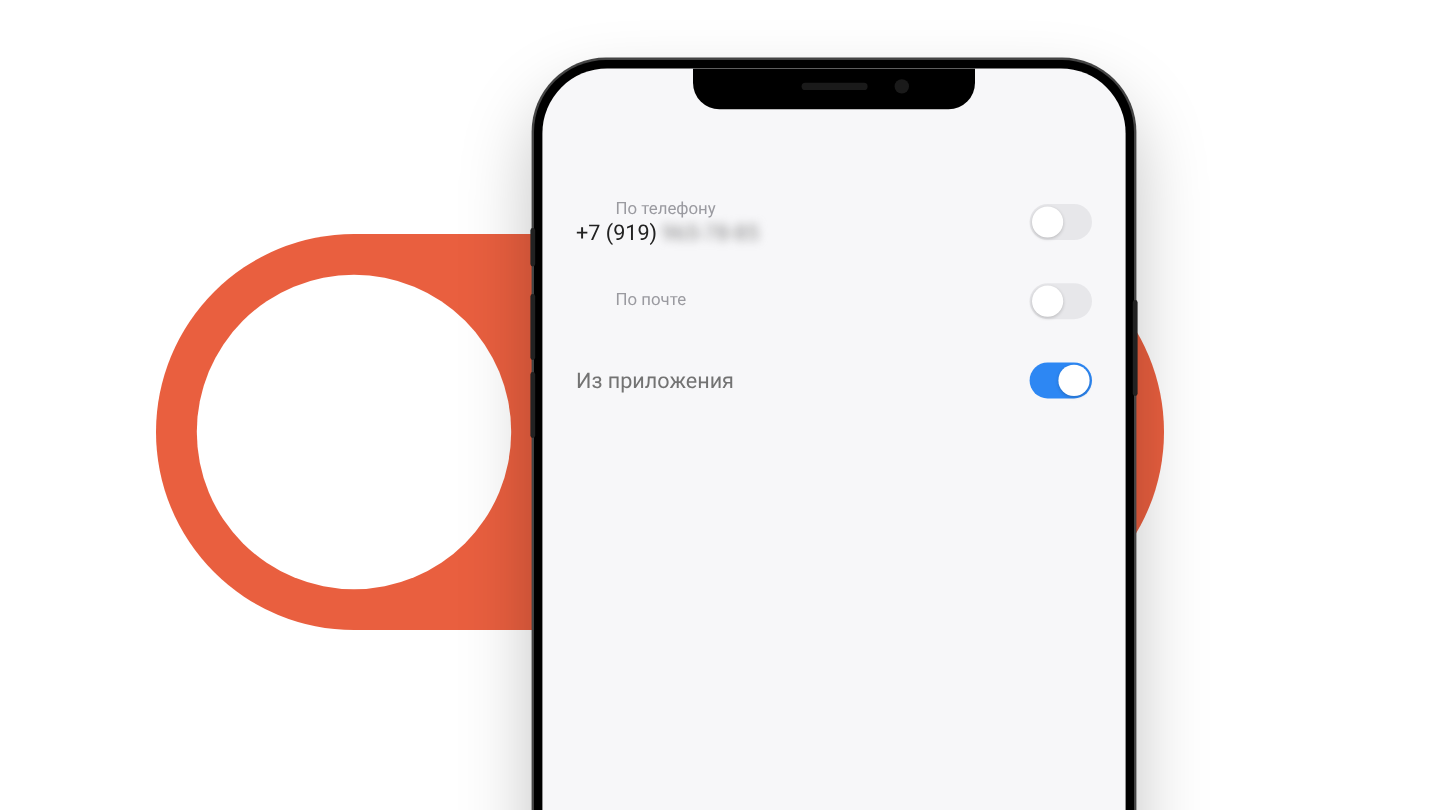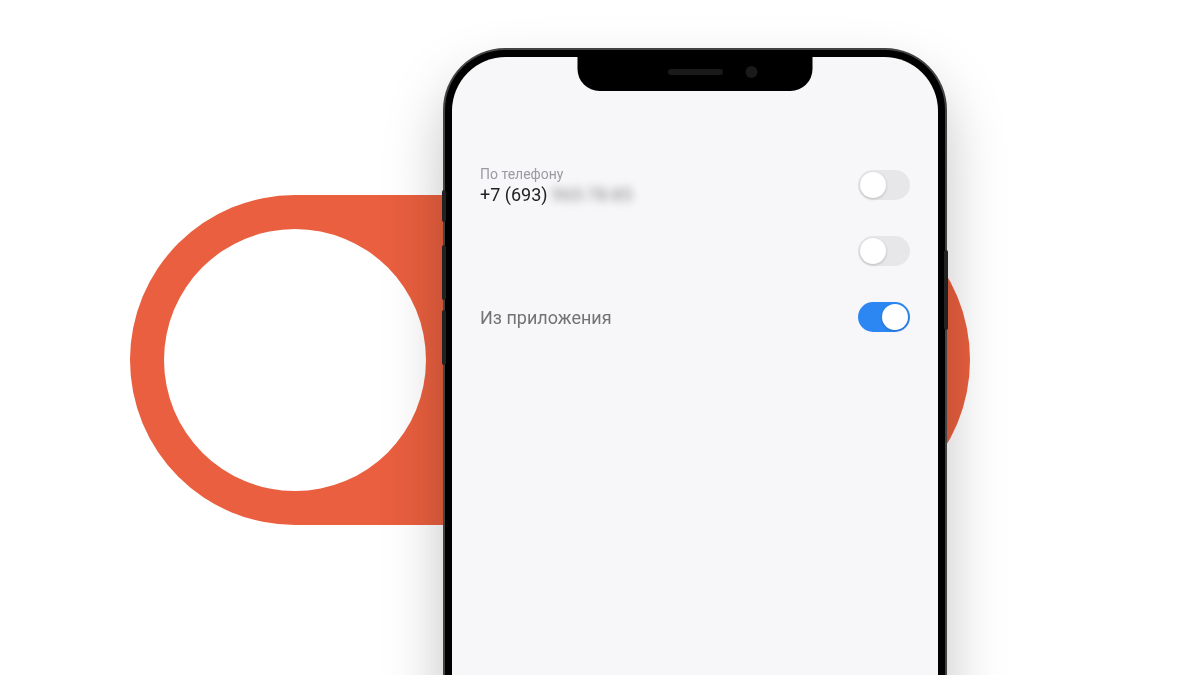--- a/index.html
+++ b/index.html
@@ -127,20 +127,21 @@
       align-items: center;
       justify-content: space-between;
       margin-bottom: 26px;
       min-height: 40px;
     }
     .row-left { flex: 1; }
     .row-label {
       font-size: 14px;
       color: #9a9aa0;
       margin-bottom: 2px;
+      margin-left: 33px;
     }
     .row-value {
       font-size: 18px;
       color: #222;
       display: flex;
       align-items: baseline;
       gap: 4px;
     }
     .row-value-single {
       font-size: 18px;
@@ -190,31 +191,32 @@
     <div class="notch"></div>
     <div class="screen">
 
 
       <div class="list">
 
         <div class="row">
           <div class="row-left">
             <div class="row-label">По телефону</div>
             <div class="row-value">
-              <span>+7 (693)</span>
+              <span>+7 (919)</span>
               <span class="blur">965-78-85</span>
             </div>
           </div>
           <div class="toggle off">
             <div class="knob"></div>
           </div>
         </div>
 
         <div class="row">
           <div class="row-left">
+            <div class="row-label">По почте</div>
           </div>
           <div class="toggle off">
             <div class="knob"></div>
           </div>
         </div>
 
         <div class="row">
           <div class="row-left">
             <div class="row-value-single">Из приложения</div>
           </div>

